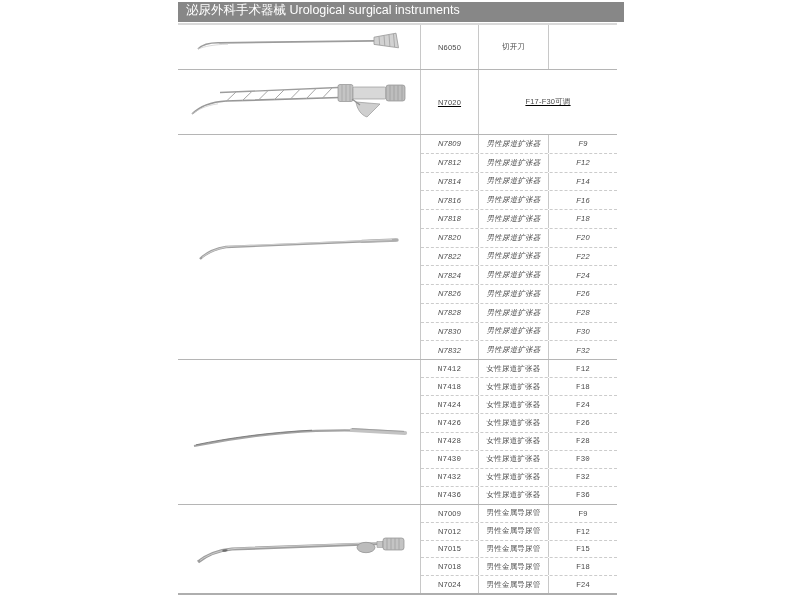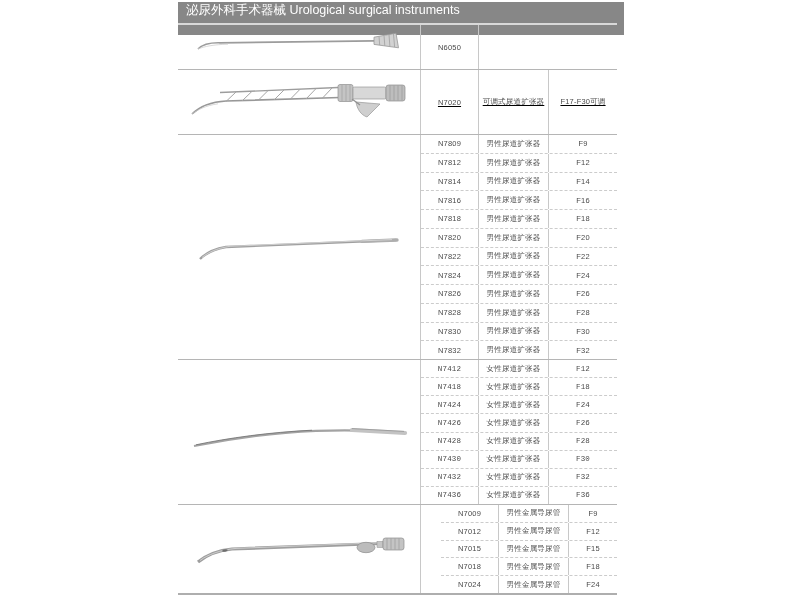--- a/index.html
+++ b/index.html
@@ -1,21 +1,21 @@
 <!DOCTYPE html>
 <html><head>
 <meta charset="utf-8">
 <style>
   html,body{margin:0;padding:0;}
   body{
     width:800px;height:600px;position:relative;background:#ffffff;overflow:hidden;
     font-family:"Liberation Sans","DejaVu Sans",sans-serif;
   }
   .header{
-    position:absolute;left:178px;top:2px;width:446px;height:33px;
+    position:absolute;left:178px;top:2px;width:446px;height:20px;
     background:#878787;color:#ffffff;font-size:12.5px;line-height:17px;
     padding-left:8px;box-sizing:border-box;white-space:nowrap;
   }
   .top-line{
     position:absolute;left:178px;top:23px;width:439px;height:2px;background:#d9d9d9;
   }
   .catalog{
     position:absolute;left:178px;top:25px;width:439px;
   }
   .section{
@@ -52,20 +52,21 @@
   <svg width="230" height="42" viewBox="0 0 230 42">
     <path d="M14 23 C 18 19 25 16.5 36 16.8 L 190 14.8" fill="none" stroke="#9c9c9c" stroke-width="1.7"></path>
     <path d="M14 23 C 20 20.5 30 18.5 44 18.2" fill="none" stroke="#cfcfcf" stroke-width="0.8"></path>
     <path d="M190 11.2 L 212 7.2 L 214.5 21.8 L 190 18.4 Z" fill="#d2d2d2" stroke="#979797" stroke-width="0.8"></path>
     <path d="M195 10.4 L195.7 19 M200 9.6 L200.8 19.7 M205 8.8 L205.9 20.4 M209.5 8 L210.6 21" fill="none" stroke="#989898" stroke-width="0.7"></path>
   </svg>
 </div>
       <div class="rows">
         <div class="row">
           <div class="cell code">N6050</div>
+          <div class="cell desc">切开刀</div>
           <div class="cell size"></div>
         </div>
       </div>
     </div>
     <div class="section" style="height: 65px; text-decoration: underline;">
       <div class="img-cell">
   <svg width="230" height="60" viewBox="0 0 230 60">
     <path d="M8 42 C 16 34 26 30 42 29 L 156 25.5" fill="none" stroke="#989898" stroke-width="1.6"></path>
     <path d="M8 42 C 14 37.5 22 33.5 34 31.8" fill="none" stroke="#c6c6c6" stroke-width="0.7"></path>
     <path d="M36 20.5 L 154 15.5" fill="none" stroke="#9d9d9d" stroke-width="1.3"></path>
@@ -75,26 +76,25 @@
     <rect x="169" y="15" width="33" height="12" rx="1.5" fill="#d8d8d8" stroke="#9a9a9a" stroke-width="0.7"></rect>
     <rect x="202" y="13" width="19" height="16" rx="2.5" fill="#bdbdbd" stroke="#8c8c8c" stroke-width="0.7"></rect>
     <path d="M206 13.5 L206 28.5 M210 13.5 L210 28.5 M214 13.5 L214 28.5 M218 13.5 L218 28.5" stroke="#949494" stroke-width="0.6"></path>
     <path d="M172 30 L 196 32 L 183 45 C 177 43 173 37 172 30 Z" fill="#cfcfcf" stroke="#979797" stroke-width="0.7"></path>
     <path d="M168 27 L 176 33" stroke="#8f8f8f" stroke-width="1.2"></path>
   </svg>
 </div>
       <div class="rows">
         <div class="row">
           <div class="cell code">N7020</div>
-          <div class="cell desc">可调式尿道扩张器</div>
           <div class="cell size">F17-F30可调</div>
         </div>
       </div>
     </div>
-    <div class="section" style="height: 225px;">
+    <div class="section" style="height: 225px; font-style: italic;">
       <div class="img-cell">
   <svg width="230" height="56" viewBox="0 0 230 56">
     <path d="M16 40 C 20 36 27 30.5 42 28 L 212 21" fill="none" stroke="#a0a0a0" stroke-width="2.4"></path>
     <path d="M178 22.4 L 213 21" fill="none" stroke="#aeaeae" stroke-width="3.4" stroke-linecap="round"></path>
     <path d="M18 38.5 C 24 33.5 32 29.5 46 27.3 L 208 20.6" fill="none" stroke="#e3e3e3" stroke-width="0.7"></path>
   </svg>
 </div>
       <div class="rows">
         <div class="row">
           <div class="cell code">N7809</div>
@@ -203,21 +203,21 @@
           <div class="cell desc">女性尿道扩张器</div>
           <div class="cell size">F32</div>
         </div>
         <div class="row">
           <div class="cell code">N7436</div>
           <div class="cell desc">女性尿道扩张器</div>
           <div class="cell size">F36</div>
         </div>
       </div>
     </div>
-    <div class="section last" style="height: 90px; gap: 20px;">
+    <div class="section last" style="height: 90px;">
       <div class="img-cell">
   <svg width="230" height="60" viewBox="0 0 230 60">
     <path d="M14 43 C 22 36.5 33 31.5 48 30 L 197 24.5" fill="none" stroke="#9e9e9e" stroke-width="3.2"></path>
     <path d="M16 41.5 C 24 35.5 36 31 52 29.4 L 195 23.8" fill="none" stroke="#d8d8d8" stroke-width="0.8"></path>
     <ellipse cx="41" cy="31.5" rx="2.8" ry="1.2" fill="#6e6e6e" transform="rotate(-8 41 31.5)"></ellipse>
     <ellipse cx="182" cy="28.5" rx="9" ry="5.2" fill="#bcbcbc" stroke="#8d8d8d" stroke-width="0.7"></ellipse>
     <rect x="193" y="22.5" width="6" height="6" fill="#c6c6c6" stroke="#909090" stroke-width="0.5"></rect>
     <rect x="199" y="19" width="21" height="12" rx="2.5" fill="#c4c4c4" stroke="#8c8c8c" stroke-width="0.7"></rect>
     <path d="M203 19.5 L203 30.5 M207 19.5 L207 30.5 M211 19.5 L211 30.5 M215 19.5 L215 30.5" stroke="#949494" stroke-width="0.6"></path>
   </svg>

